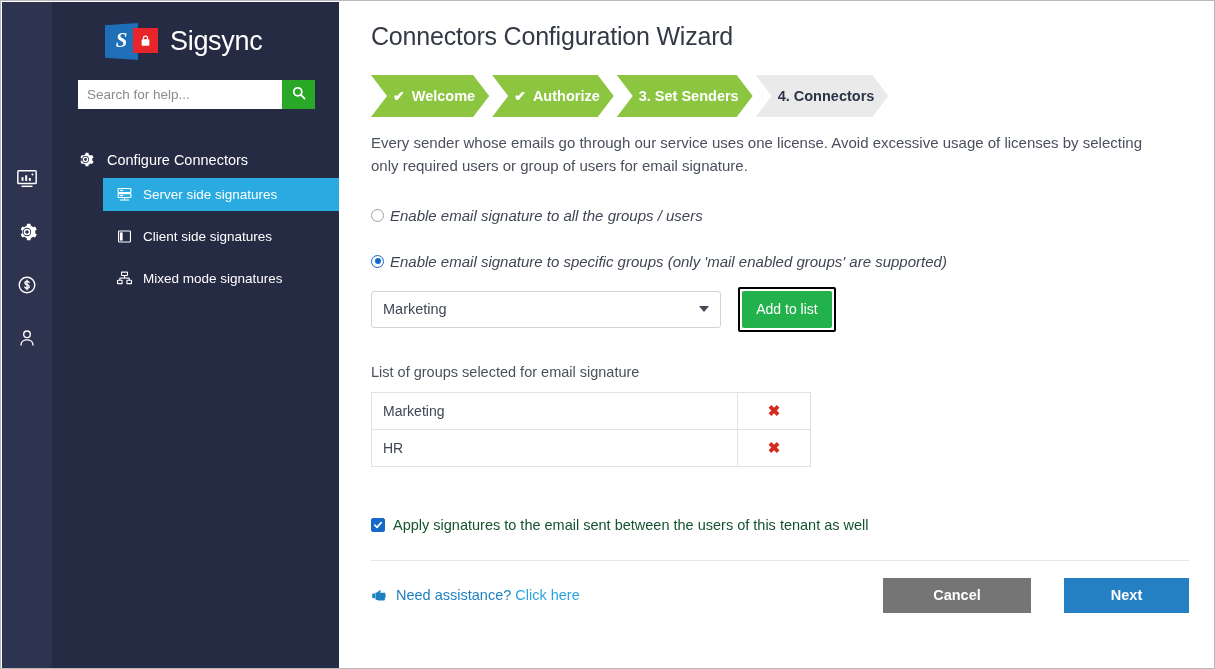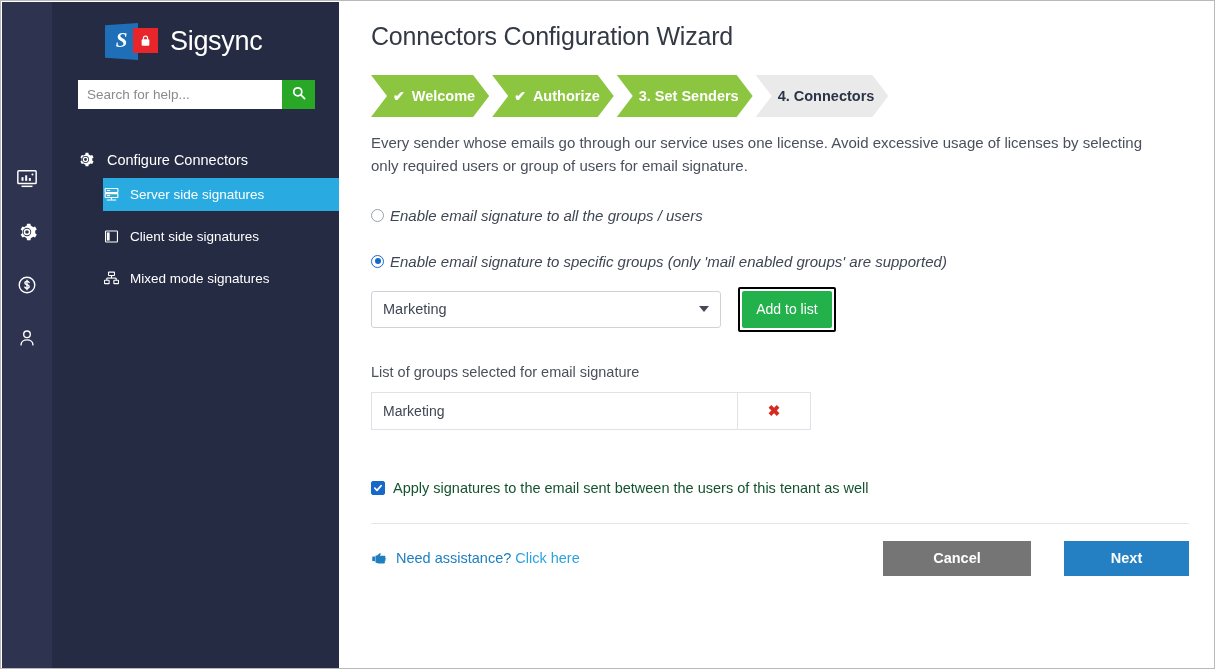--- a/index.html
+++ b/index.html
@@ -121,20 +121,21 @@
     color: #ffffff;
     font-size: 14.5px;
     margin-left: 5px;
   }
 
   .nav-item {
     display: flex; align-items: center;
     height: 33px;
     margin-left: 51px;
     width: 236px;
+    padding-left: 13px;
     cursor: pointer;
     margin-top: 9px;
   }
   .nav-item.active { background: #29abe2; }
   .nav-item .ico { width: 23px; display: flex; align-items: center; }
   .nav-item .txt {
     color: #ffffff;
     font-size: 13.5px;
     margin-left: 4px;
   }
@@ -527,20 +528,26 @@
     <div class="list-label">List of groups selected for email signature</div>
 
     <table class="grp-table">
       <tbody>
         <tr>
           <td>Marketing</td>
           <td class="del">
             <span class="del-x">✖</span>
           </td>
         </tr>
+        <tr>
+          <td>HR</td>
+          <td class="del">
+            <span class="del-x">✖</span>
+          </td>
+        </tr>
       </tbody>
     </table>
 
     <div class="check-row">
       <span class="cbox">
         <svg width="10" height="10" viewBox="0 0 12 12" fill="none" stroke="#ffffff" stroke-width="2">
           <path d="M2.2 6.2l2.6 2.6 5-5.6" stroke-linecap="round" stroke-linejoin="round"></path>
         </svg>
       </span>
       <span class="check-label">Apply signatures to the email sent between the users of this tenant as well</span>

